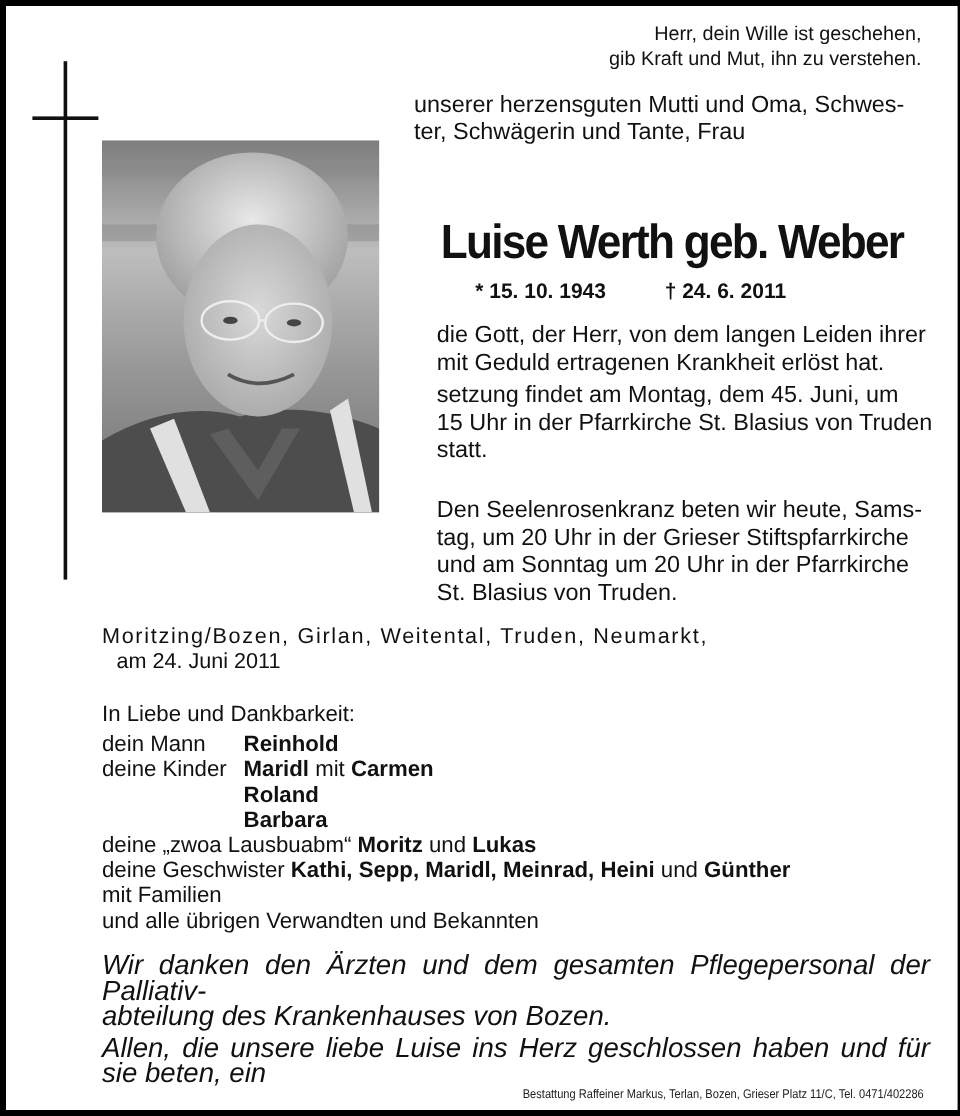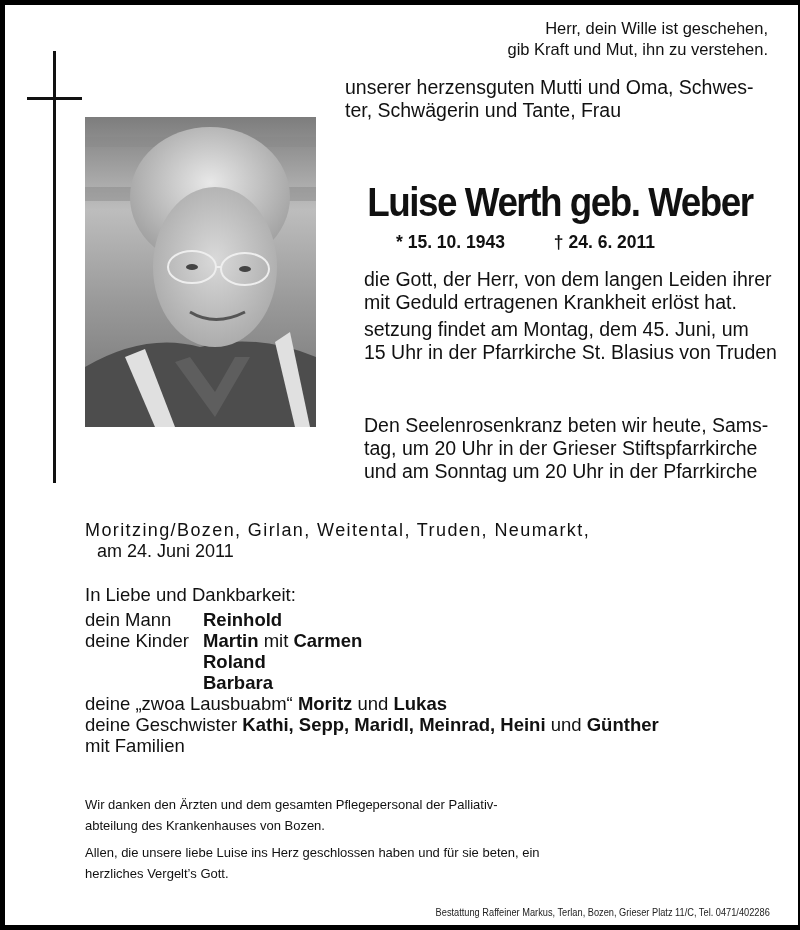--- a/index.html
+++ b/index.html
@@ -19,21 +19,21 @@
   .dates { position:absolute; left:396px; top:232px; font-weight:bold; font-size:17.5px; }
   .dates span { display:inline-block; }
   .dates .death { margin-left:44px; }
   .para { position:absolute; left:345px; width:430px; font-size:19.5px; line-height:23px; text-align:justify;margin-left:19px; }
   .places { position:absolute; left:85px; top:520px; font-size:18px; line-height:21px; letter-spacing:1.4px; }
   .date2 { position:absolute; left:85px; top:541px; font-size:18px; line-height:21px;margin-left:12px; }
   .family { position:absolute; left:85px; top:584px; font-size:18.5px; line-height:21px; }
   .family .row { white-space:nowrap; }
   .family b { font-weight:bold; }
   .fam-lab { display:inline-block; width:118px; }
-  .thanks { position:absolute; left:85px; top:794px; width:690px; font-size:13px; line-height:21px; }
+  .thanks { position:absolute; left:85px; top:794px; width:690px; font-size:23px; line-height:21px;font-style:italic; }
   .thanks p { margin:0 0 6px 0; text-align:justify; }
   .footer { position:absolute; right:30px; top:906px; font-size:10.5px; color:#222; transform:scaleX(0.88); transform-origin:right; }
 </style>
 </head>
 <body>
 
 <div class="frame"></div>
 
 <div class="cross-v"></div>
 <div class="cross-h"></div>
@@ -92,58 +92,60 @@
 </div>
 
 <div class="para" style="top:268px;">
   <div>die Gott, der Herr, von dem langen Leiden ihrer</div>
   <div>mit Geduld ertragenen Krankheit erlöst hat.</div>
 </div>
 
 <div class="para" style="top:318px;">
   <div>setzung findet am Montag, dem 45. Juni, um</div>
   <div>15 Uhr in der Pfarrkirche St. Blasius von Truden</div>
+  <div>statt.</div>
 </div>
 
 <div class="para" style="top:414px;">
   <div>Den Seelenrosenkranz beten wir heute, Sams-</div>
   <div>tag, um 20 Uhr in der Grieser Stiftspfarrkirche</div>
   <div>und am Sonntag um 20 Uhr in der Pfarrkirche</div>
+  <div>St. Blasius von Truden.</div>
 </div>
 
 <div class="places">Moritzing/Bozen, Girlan, Weitental, Truden, Neumarkt,</div>
 <div class="date2">am 24. Juni 2011</div>
 
 <div class="family">
   <div class="row" style="margin-bottom:4px;">In Liebe und Dankbarkeit:</div>
   <div class="row">
     <span class="fam-lab">dein Mann</span><b>Reinhold</b>
   </div>
   <div class="row">
-    <span class="fam-lab">deine Kinder</span><b>Martin</b> <span>mit</span> <b>Carmen</b>
+    <span class="fam-lab">deine Kinder</span><b>Maridl</b> <span>mit</span> <b>Carmen</b>
   </div>
   <div class="row">
     <span class="fam-lab"></span><b>Roland</b>
   </div>
   <div class="row">
     <span class="fam-lab"></span><b>Barbara</b>
   </div>
   <div class="row">
     <span>deine „zwoa Lausbuabm“</span> <b>Moritz</b> <span>und</span> <b>Lukas</b>
   </div>
   <div class="row">
     <span>deine Geschwister</span> <b>Kathi, Sepp, Maridl, Meinrad, Heini</b> <span>und</span> <b>Günther</b>
   </div>
   <div class="row">mit Familien</div>
+  <div class="row">und alle übrigen Verwandten und Bekannten</div>
 </div>
 
 <div class="thanks">
   <p>
     <span>Wir danken den Ärzten und dem gesamten Pflegepersonal der Palliativ-</span><br>
     <span>abteilung des Krankenhauses von Bozen.</span>
   </p>
   <p>
     <span>Allen, die unsere liebe Luise ins Herz geschlossen haben und für sie beten, ein</span><br>
-    <span>herzliches Vergelt’s Gott.</span>
   </p>
 </div>
 
 <div class="footer">Bestattung Raffeiner Markus, Terlan, Bozen, Grieser Platz 11/C, Tel. 0471/402286</div>
 
 </body></html>

